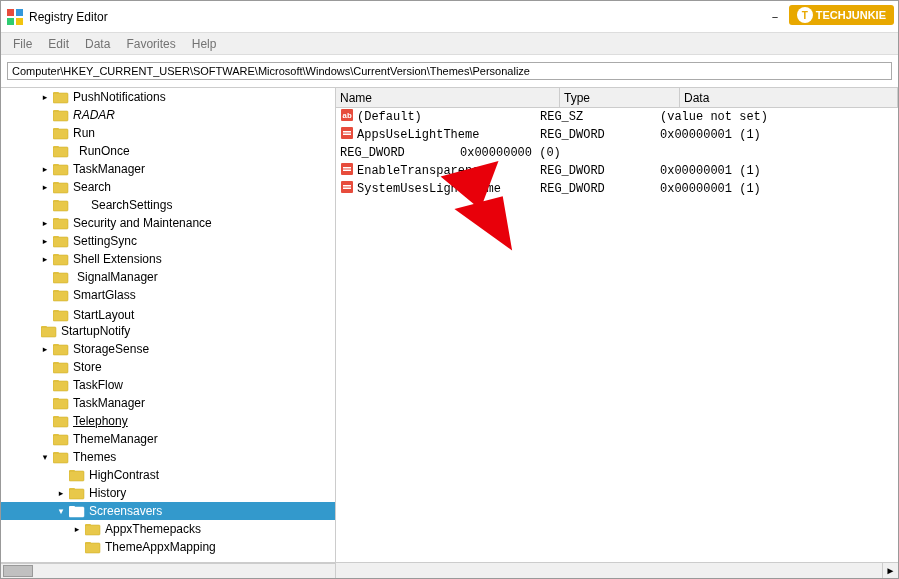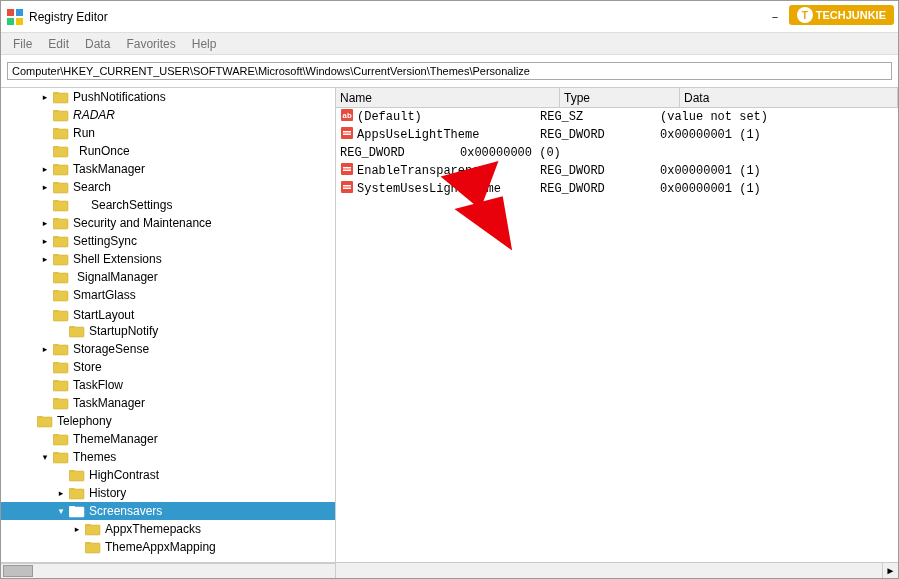--- a/index.html
+++ b/index.html
@@ -443,21 +443,21 @@
             <span class="tree-expand no-children"></span>
             <span class="item-icon folder-icon">
               <svg width="16" height="14" viewBox="0 0 16 14">
       <rect x="0" y="3" width="15" height="10" rx="1" fill="#e8c84a"></rect>
       <rect x="0" y="2" width="6" height="3" rx="1" fill="#e8c84a"></rect>
       <rect x="0" y="3" width="15" height="10" rx="1" fill="none" stroke="#c8a820" stroke-width="0.5"></rect>
     </svg>
             </span>
             <span style="margin-left: 2px;">StartLayout</span>
           </div>
-          <div class="tree-item" style="padding-left: 52px;">
+          <div class="tree-item" style="padding-left: 24px;">
             <span class="tree-expand no-children"></span>
             <span class="item-icon folder-icon">
               <svg width="16" height="14" viewBox="0 0 16 14">
       <rect x="0" y="3" width="15" height="10" rx="1" fill="#e8c84a"></rect>
       <rect x="0" y="2" width="6" height="3" rx="1" fill="#e8c84a"></rect>
       <rect x="0" y="3" width="15" height="10" rx="1" fill="none" stroke="#c8a820" stroke-width="0.5"></rect>
     </svg>
             </span>
             <span style="margin-left: 2px;">StartupNotify</span>
           </div>
@@ -498,21 +498,21 @@
             <span class="tree-expand no-children"></span>
             <span class="item-icon folder-icon">
               <svg width="16" height="14" viewBox="0 0 16 14">
       <rect x="0" y="3" width="15" height="10" rx="1" fill="#e8c84a"></rect>
       <rect x="0" y="2" width="6" height="3" rx="1" fill="#e8c84a"></rect>
       <rect x="0" y="3" width="15" height="10" rx="1" fill="none" stroke="#c8a820" stroke-width="0.5"></rect>
     </svg>
             </span>
             <span style="margin-left: 2px;">TaskManager</span>
           </div>
-          <div class="tree-item" style="padding-left: 20px;">
+          <div class="tree-item" style="padding-left: 36px; text-decoration: underline;">
             <span class="tree-expand no-children"></span>
             <span class="item-icon folder-icon">
               <svg width="16" height="14" viewBox="0 0 16 14">
       <rect x="0" y="3" width="15" height="10" rx="1" fill="#e8c84a"></rect>
       <rect x="0" y="2" width="6" height="3" rx="1" fill="#e8c84a"></rect>
       <rect x="0" y="3" width="15" height="10" rx="1" fill="none" stroke="#c8a820" stroke-width="0.5"></rect>
     </svg>
             </span>
             <span style="margin-left: 2px;">Telephony</span>
           </div>

